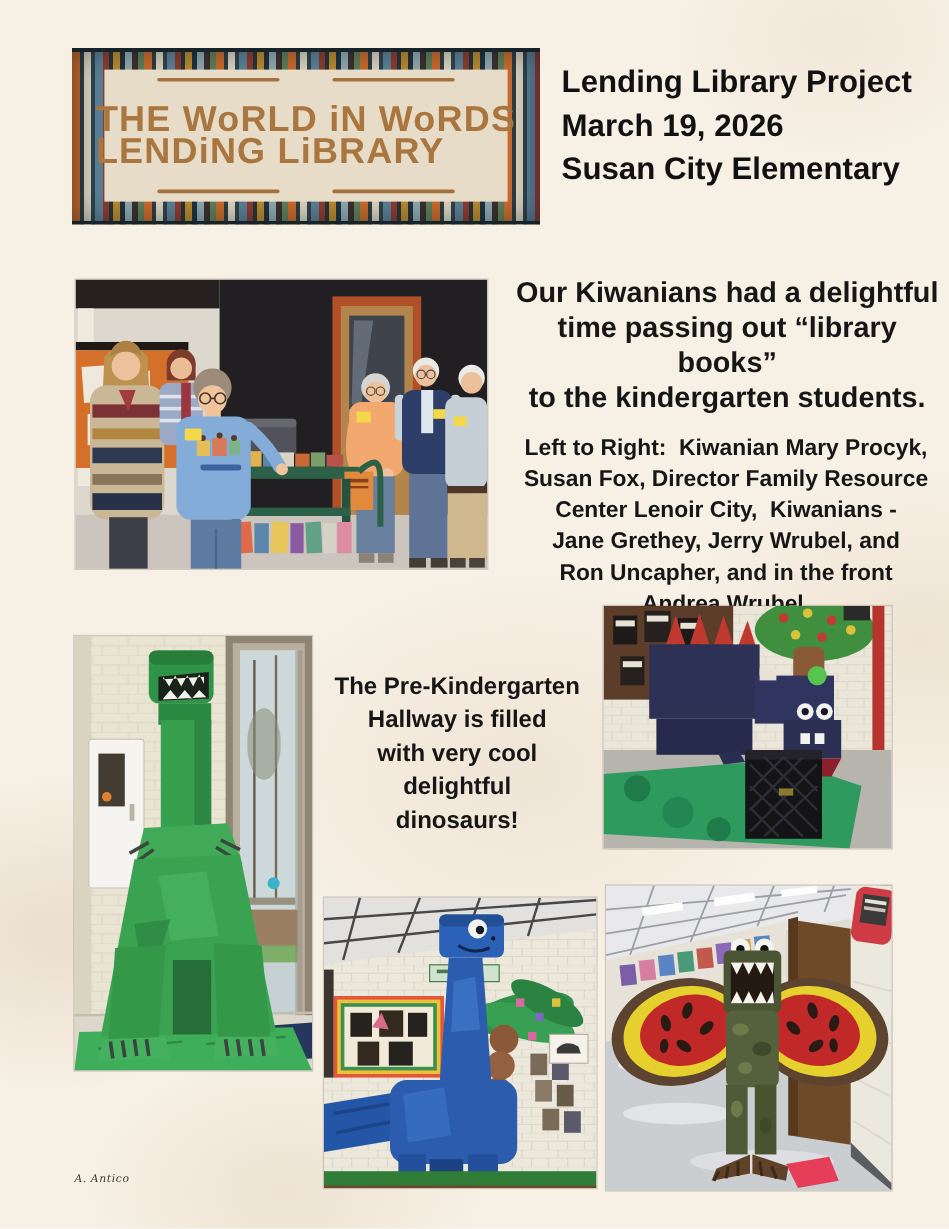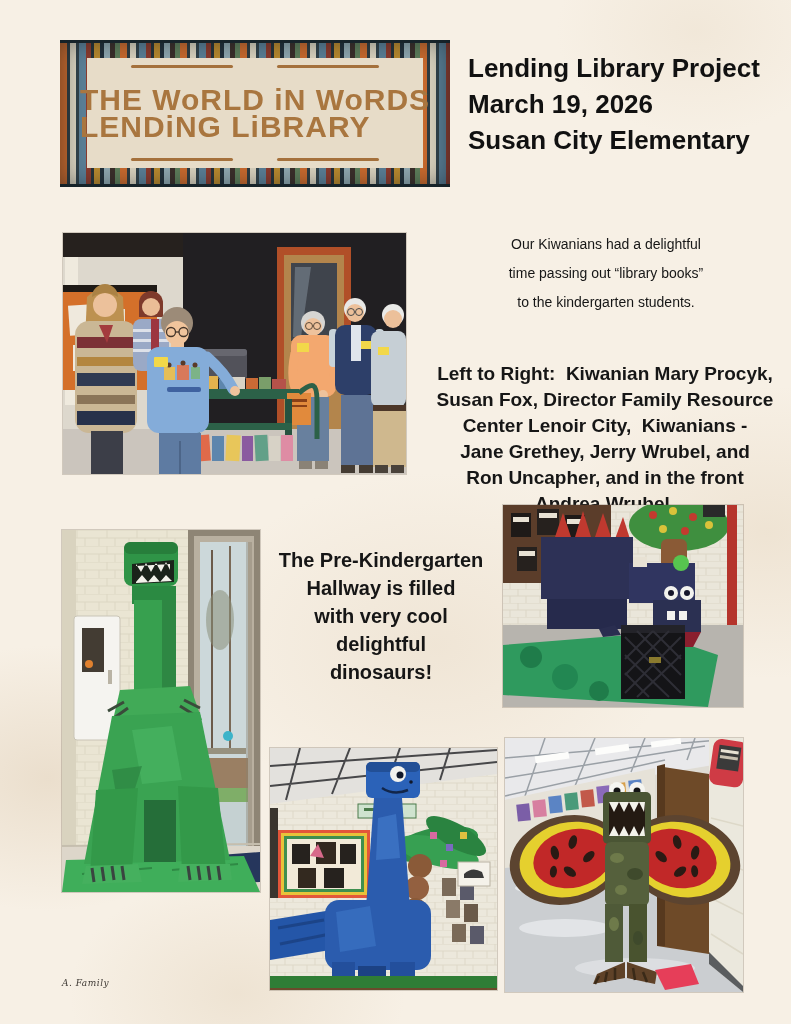--- a/index.html
+++ b/index.html
@@ -33,24 +33,24 @@
   .rule-row{display:flex;gap:44px;justify-content:center;width:100%;}
   .rule{width:102px;height:3px;background:#a5713c;border-radius:2px;}
   .banner-title{
     font-size:30px;font-weight:800;letter-spacing:1px;color:#a9763f;
     line-height:27px;white-space:nowrap;
   }
   
   .header-block{position:absolute;left:440px;top:50px;width:345px;text-align:left;padding-left:28px;}
   .header-block .hline{font-size:26px;font-weight:700;line-height:36px;color:#111;}
   .kiwanis-blurb{position:absolute;left:423px;top:230px;width:366px;text-align:center;}
-  .kiwanis-blurb .bline{font-size:14px;font-weight:400;line-height:29px;color:#161616;}
+  .kiwanis-blurb .bline{font-size:24px;font-weight:700;line-height:29px;color:#161616;}
   .kiwanis-caption{position:absolute;left:419px;top:334px;width:372px;text-align:center;margin-top:27px;}
   .kiwanis-caption .cline{font-size:19px;font-weight:700;line-height:26px;color:#161616;white-space:pre-wrap;}
-  .dino-blurb{position:absolute;left:258px;top:546px;width:246px;text-align:center;}
+  .dino-blurb{position:absolute;left:258px;top:558px;width:246px;text-align:center;}
   .dino-blurb .dline{font-size:20px;font-weight:700;line-height:28px;color:#161616;}
   .signature{position:absolute;left:62px;top:978px;font-family:"DejaVu Serif",serif;
     font-style:italic;font-size:9px;color:#3f3a35;letter-spacing:.5px;}
   
   .photo{position:absolute;outline:1px solid rgba(95,85,70,.25);background:#eee;}
   .photo svg{display:block;}
   .photo-group{left:63px;top:233px;width:343px;height:241px;}
   .photo-trex{left:62px;top:530px;width:198px;height:362px;}
   .photo-navy{left:503px;top:505px;width:240px;height:202px;}
   .photo-brachio{left:270px;top:748px;width:227px;height:242px;}
@@ -521,15 +521,15 @@
         <ellipse cx="109" cy="186" rx="5" ry="7" fill="#6e7a4a"></ellipse>
         <ellipse cx="133" cy="200" rx="5" ry="7" fill="#3f4a2c"></ellipse>
         <polygon points="92,236 120,224 120,240 88,246" fill="#5f4228"></polygon>
         <polygon points="122,224 152,234 150,246 122,240" fill="#5f4228"></polygon>
         <path d="M94 238 L90 246 M102 234 L100 244 M110 230 L110 242 M128 230 L130 242 M138 234 L142 244" stroke="#3a2a18" stroke-width="2.5"></path>
       </g>
       <polygon points="150,232 186,226 194,246 160,252" fill="#e63e59"></polygon>
     </svg>
   </div>
 
-  <div class="signature">A. Family</div>
+  <div class="signature">A. Antico</div>
 
 </div>
 
 </body></html>

